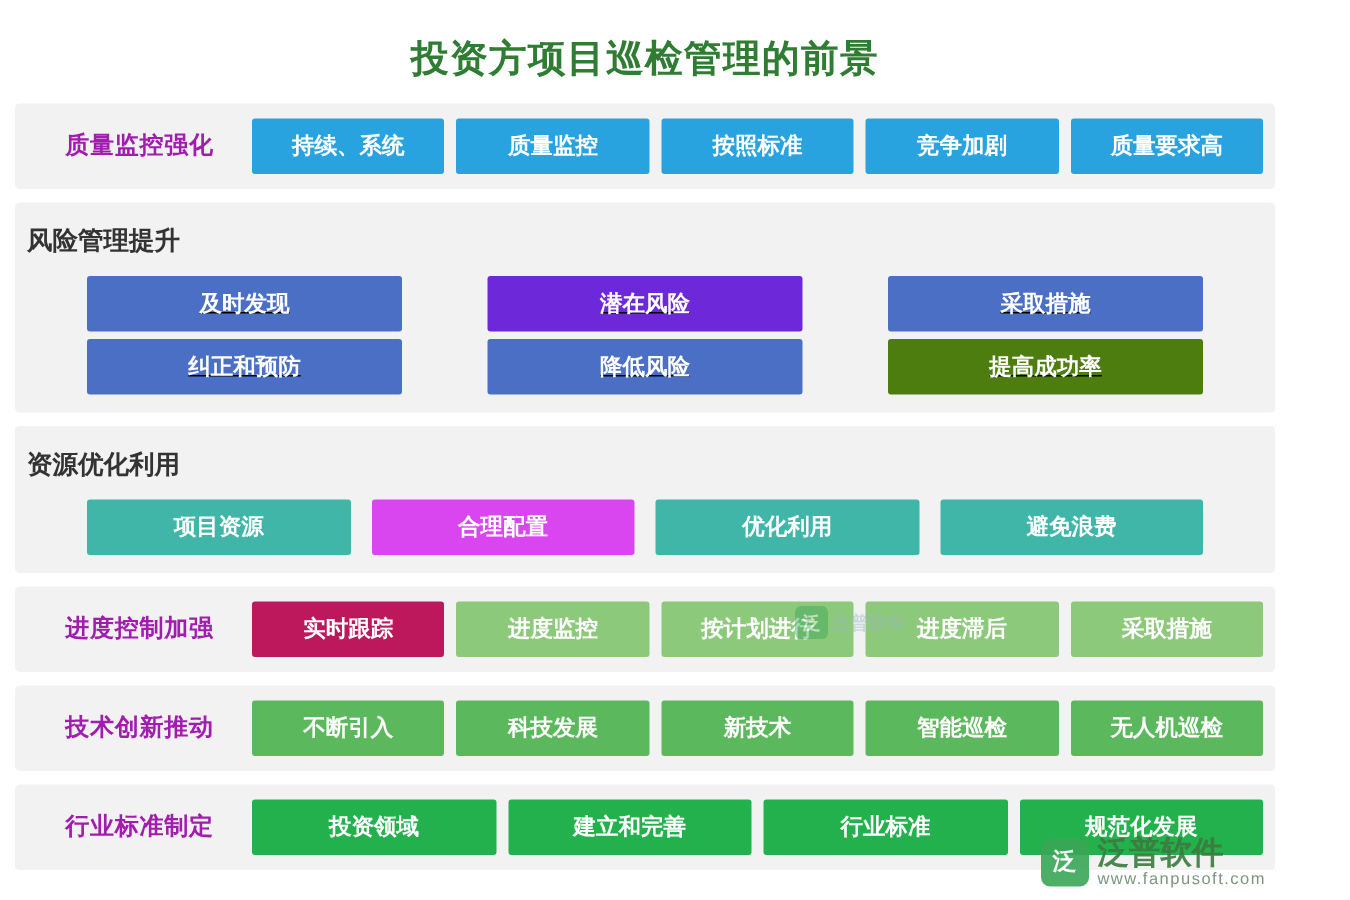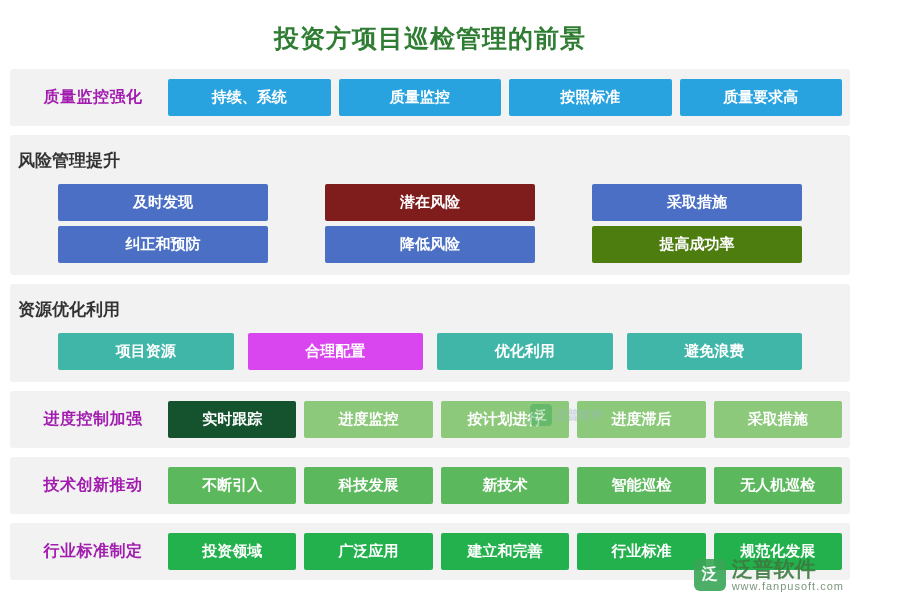--- a/index.html
+++ b/index.html
@@ -78,20 +78,21 @@
     font-size: 17px;
     font-weight: bold;
     color: #333333;
     padding: 4px 0 12px 0;
   }
   .stack-grid {
     display: flex;
     justify-content: space-between;
     gap: 2px;
     padding: 0 40px;
+    text-decoration: underline;
   }
   .stack-col {
     flex: 1;
     display: flex;
     flex-direction: column;
     gap: 5px;
     max-width: 210px;
   }
   .three-grid {
     display: flex;
@@ -171,33 +172,34 @@
 <div class="page">
 
   <div class="title">投资方项目巡检管理的前景</div>
 
   <div class="section row-section">
     <div class="row-label">质量监控强化</div>
     <div class="chips">
       <div class="chip" style="background:#29a3e0">持续、系统</div>
       <div class="chip" style="background:#29a3e0">质量监控</div>
       <div class="chip" style="background:#29a3e0">按照标准</div>
+      <div class="chip" style="background:#29a3e0">竞争加剧</div>
       <div class="chip" style="background:#29a3e0">质量要求高</div>
     </div>
   </div>
 
   <div class="section stack-section">
     <div class="stack-header">风险管理提升</div>
     <div class="stack-grid">
       <div class="stack-col">
         <div class="chip" style="background:#4a6fc4">及时发现</div>
         <div class="chip" style="background:#4a6fc4">纠正和预防</div>
       </div>
       <div class="stack-col">
-        <div class="chip" style="background:#7f1d1d">潜在风险</div>
+        <div class="chip" style="background:#6d28d9">潜在风险</div>
         <div class="chip" style="background:#4a6fc4">降低风险</div>
       </div>
       <div class="stack-col">
         <div class="chip" style="background:#4a6fc4">采取措施</div>
         <div class="chip" style="background:#4d7c0f">提高成功率</div>
       </div>
     </div>
   </div>
 
   <div class="section stack-section">
@@ -206,21 +208,21 @@
       <div class="chip" style="background:#3fb6a8">项目资源</div>
       <div class="chip" style="background:#d946ef">合理配置</div>
       <div class="chip" style="background:#3fb6a8">优化利用</div>
       <div class="chip" style="background:#3fb6a8">避免浪费</div>
     </div>
   </div>
 
   <div class="section row-section">
     <div class="row-label">进度控制加强</div>
     <div class="chips">
-      <div class="chip" style="background:#14532d">实时跟踪</div>
+      <div class="chip" style="background:#be185d">实时跟踪</div>
       <div class="chip" style="background:#8cc97a">进度监控</div>
       <div class="chip" style="background:#8cc97a">按计划进行</div>
       <div class="chip" style="background:#8cc97a">进度滞后</div>
       <div class="chip" style="background:#8cc97a">采取措施</div>
     </div>
   </div>
 
   <div class="section row-section">
     <div class="row-label">技术创新推动</div>
     <div class="chips">
@@ -229,21 +231,20 @@
       <div class="chip" style="background:#5cb85c">新技术</div>
       <div class="chip" style="background:#5cb85c">智能巡检</div>
       <div class="chip" style="background:#5cb85c">无人机巡检</div>
     </div>
   </div>
 
   <div class="section row-section">
     <div class="row-label">行业标准制定</div>
     <div class="chips">
       <div class="chip" style="background:#22b14c">投资领域</div>
-      <div class="chip" style="background:#22b14c">广泛应用</div>
       <div class="chip" style="background:#22b14c">建立和完善</div>
       <div class="chip" style="background:#22b14c">行业标准</div>
       <div class="chip" style="background:#22b14c">规范化发展</div>
     </div>
   </div>
 
   <div class="watermark-center">
     <div class="wm-logo">泛</div>
     <div class="wm-text">泛普软件</div>
   </div>

